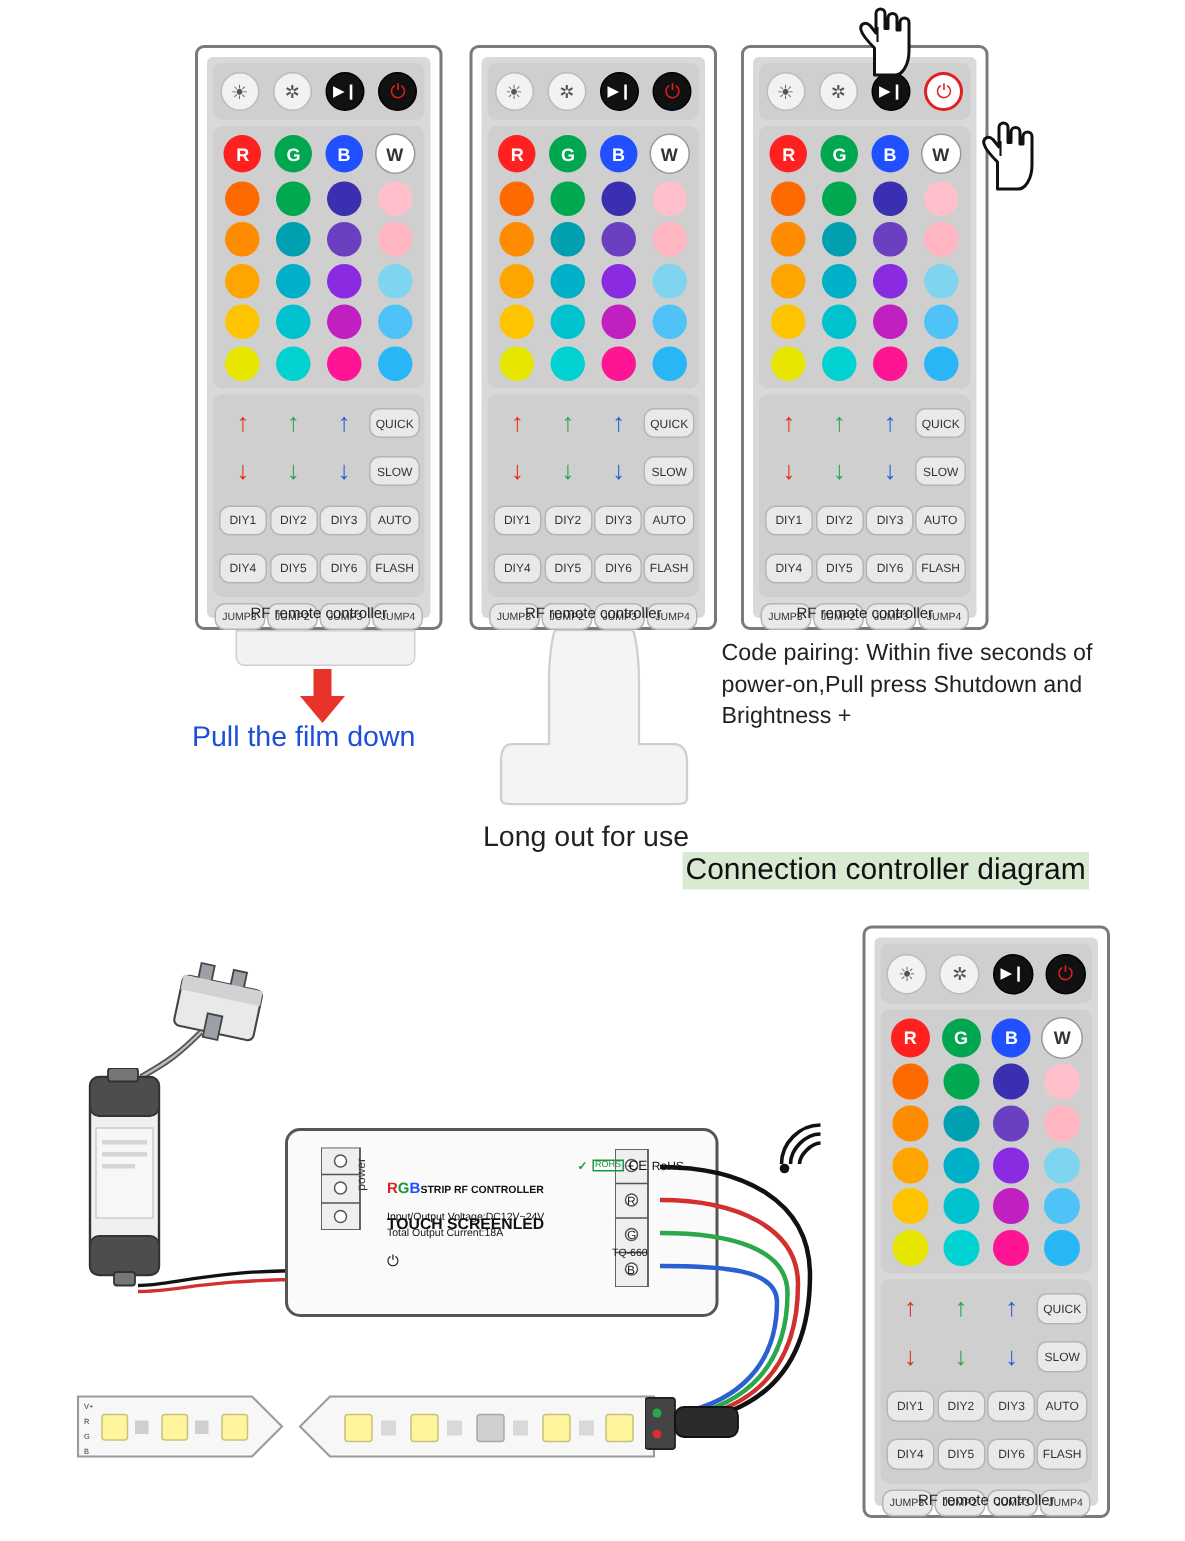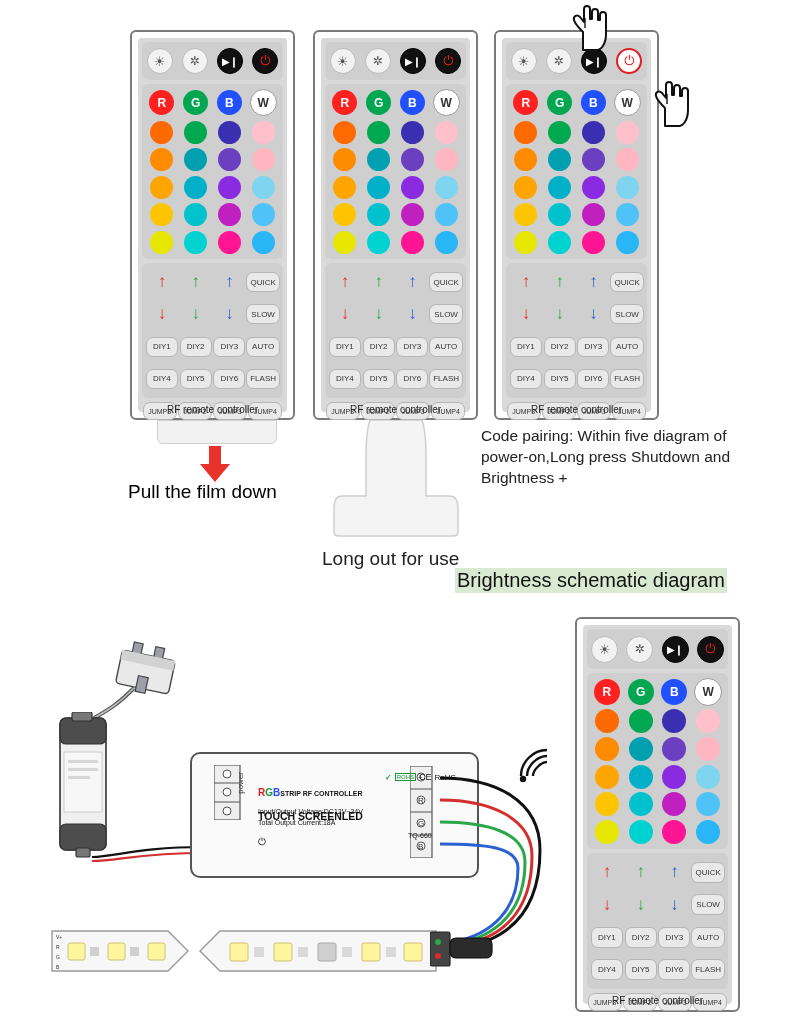--- a/index.html
+++ b/index.html
@@ -465,24 +465,24 @@
     <line x1="22" y1="26" x2="22" y2="16" stroke="#111" stroke-width="1.4"></line>
   </svg>
 </div>
 
 <div class="abs" style="left:198px;top:446px;width:34px;height:38px;">
   <svg width="34" height="38" viewBox="0 0 34 38">
     <path d="M11 0 L23 0 L23 18 L32 18 L17 36 L2 18 L11 18 Z" fill="#e8332a"></path>
   </svg>
 </div>
 
-<div class="label" style="position:absolute;left:128px;top:481px;font-size:19px;color:#000000;">Pull the film down</div>
+<div class="label" style="position:absolute;left:128px;top:481px;font-size:19px;color:#1d4ed8;">Pull the film down</div>
 <div class="label" style="position:absolute;left:322px;top:548px;font-size:19px;color:#222;">Long out for use</div>
-<div class="label" style="position:absolute;left:481px;top:425px;width:290px;font-size:15.5px;line-height:21px;color:#222;">Code pairing: Within five diagram of power-on,Long press Shutdown and Brightness +</div>
-<div class="label hl" style="position:absolute;left:455px;top:568px;font-size:20px;color:#111;padding:1px 2px;">Brightness schematic diagram</div>
+<div class="label" style="position:absolute;left:481px;top:425px;width:290px;font-size:15.5px;line-height:21px;color:#222;">Code pairing: Within five seconds of power-on,Pull press Shutdown and Brightness +</div>
+<div class="label hl" style="position:absolute;left:455px;top:568px;font-size:20px;color:#111;padding:1px 2px;">Connection controller diagram</div>
 
 <div class="abs" style="left:50px;top:630px;width:200px;height:130px;">
   <svg width="200" height="130" viewBox="0 0 200 130">
 
     <g transform="translate(75,8) rotate(12)">
       <rect x="0" y="12" width="54" height="34" rx="4" fill="#e9e9e9" stroke="#444" stroke-width="1.4"></rect>
       <rect x="10" y="2" width="9" height="12" fill="#9aa0a6" stroke="#444" stroke-width="1.2"></rect>
       <rect x="32" y="2" width="9" height="12" fill="#9aa0a6" stroke="#444" stroke-width="1.2"></rect>
       <rect x="21" y="34" width="10" height="16" fill="#9aa0a6" stroke="#444" stroke-width="1.2"></rect>
       <rect x="0" y="12" width="54" height="10" fill="#d2d2d2" stroke="none"></rect>

